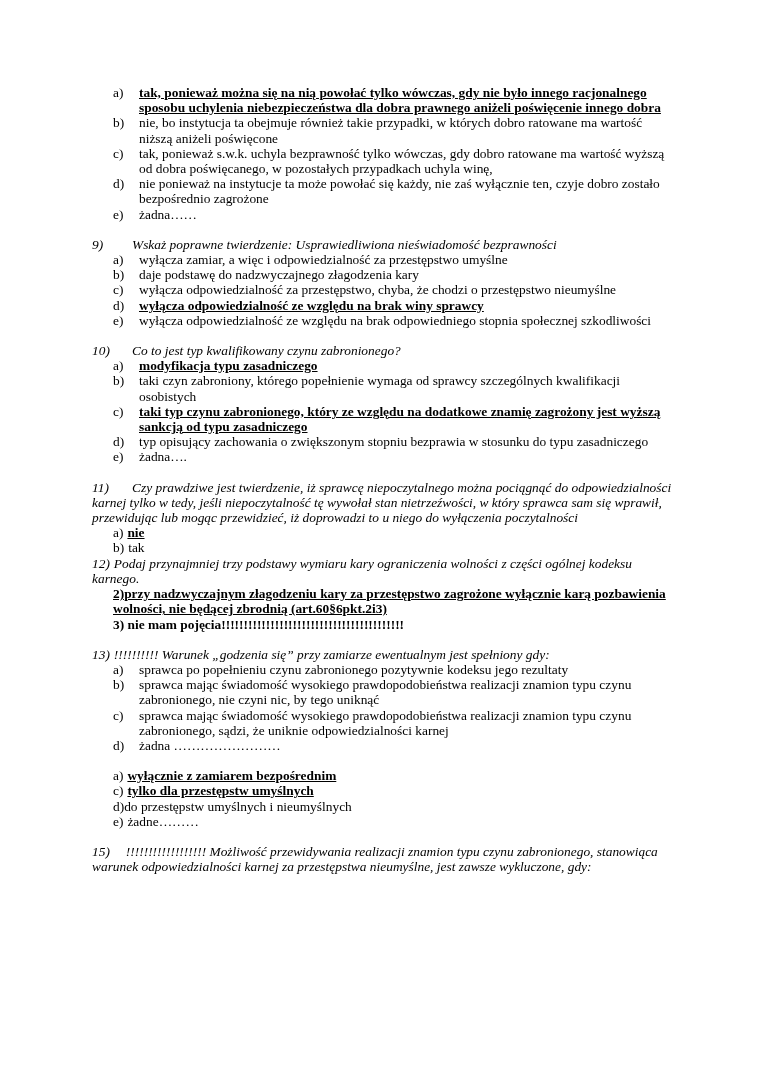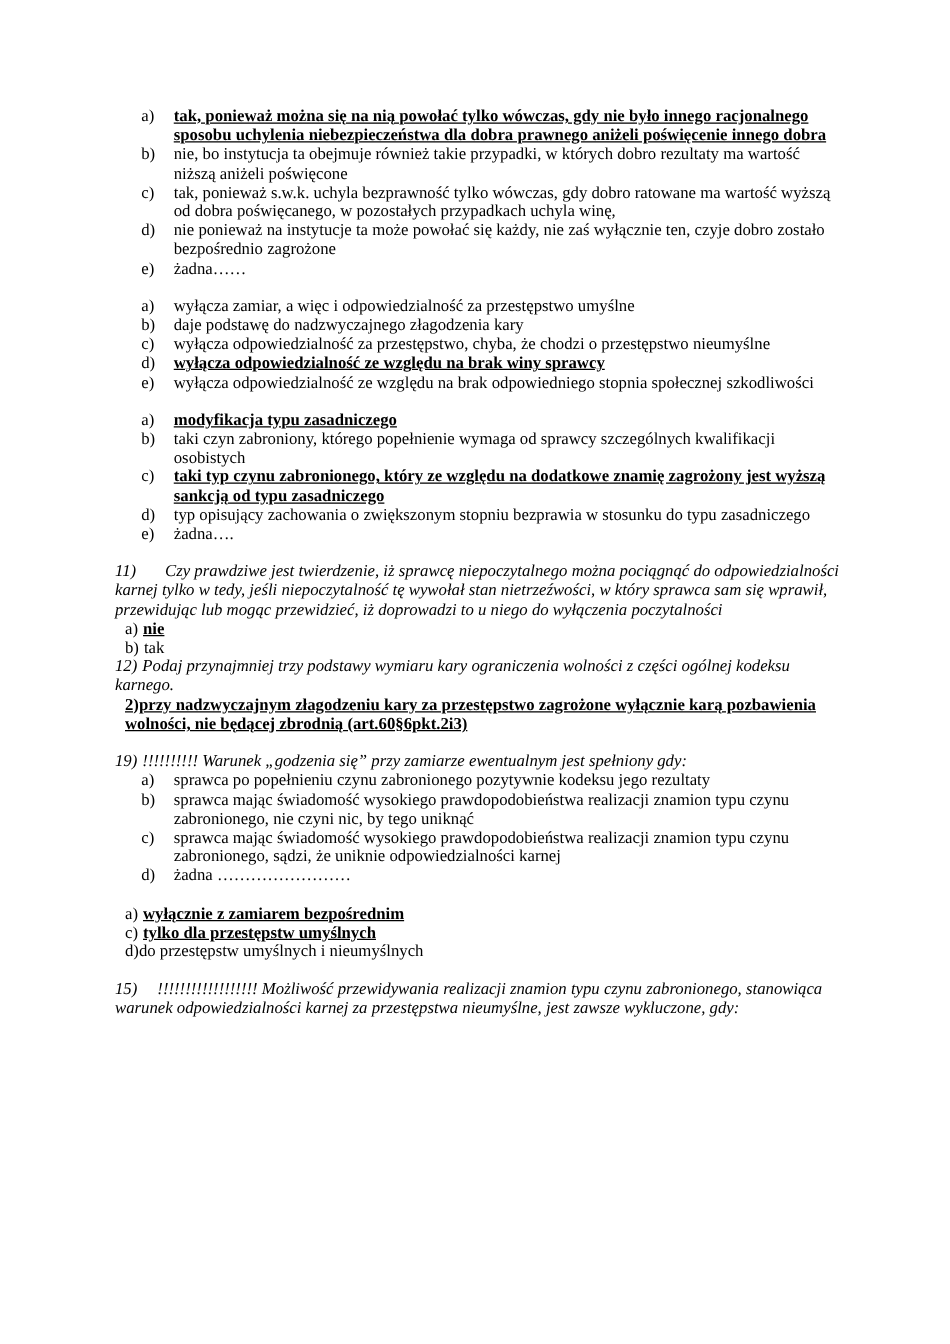--- a/index.html
+++ b/index.html
@@ -27,55 +27,56 @@
   }
   .spacer { height: 15px; }
   .qheader { font-style: italic; }
   .qnum.gap-tab { display: inline-block; width: 40px; font-style: italic; }
   .qnum.gap-space { margin-right: 4px; font-style: italic; }
   .qnum.gap-none { margin-right: 16px; font-style: italic; }
   .options { margin-left: 21px; }
   .opt { display: flex; }
   .opt-label { flex: 0 0 26px; }
   .opt-text { flex: 1; }
-  .lines { margin-left: 8px; }
+  .lines { margin-left: 21px; }
   .line-label { margin-right: 4px; }
   .line-label.nosp { margin-right: 0; }
   .bu { font-weight: bold; text-decoration: underline; }
   .b  { font-weight: bold; }
   .n  { }
 </style>
 </head>
 <body>
 
 <div class="page">
   <div class="content">
       <div class="options">
         <div class="opt">
           <span class="opt-label">a)</span>
           <span class="opt-text bu">tak, ponieważ można się na nią powołać tylko wówczas, gdy nie było innego racjonalnego sposobu uchylenia niebezpieczeństwa dla dobra prawnego aniżeli poświęcenie innego dobra</span>
         </div>
         <div class="opt">
           <span class="opt-label">b)</span>
-          <span class="opt-text n">nie, bo instytucja ta obejmuje również takie przypadki, w których dobro rezultaty ma wartość niższą aniżeli poświęcone</span>
+          <span class="opt-text n">nie, bo instytucja ta obejmuje również takie przypadki, w których dobro ratowane ma wartość niższą aniżeli poświęcone</span>
         </div>
         <div class="opt">
           <span class="opt-label">c)</span>
           <span class="opt-text n">tak, ponieważ s.w.k. uchyla bezprawność tylko wówczas, gdy dobro ratowane ma wartość wyższą od dobra poświęcanego, w pozostałych przypadkach uchyla winę,</span>
         </div>
         <div class="opt">
           <span class="opt-label">d)</span>
           <span class="opt-text n"> nie ponieważ na instytucje ta może powołać się każdy, nie zaś wyłącznie ten, czyje dobro zostało bezpośrednio zagrożone</span>
         </div>
         <div class="opt">
           <span class="opt-label">e)</span>
           <span class="opt-text n">żadna……</span>
         </div>
       </div>
       <div class="spacer"></div>
+      <div class="qheader"><span class="qnum gap-tab">9)</span><span class="qtext">Wskaż poprawne twierdzenie: Usprawiedliwiona nieświadomość bezprawności</span></div>
       <div class="options">
         <div class="opt">
           <span class="opt-label">a)</span>
           <span class="opt-text n">wyłącza zamiar, a więc i odpowiedzialność za przestępstwo umyślne</span>
         </div>
         <div class="opt">
           <span class="opt-label">b)</span>
           <span class="opt-text n">daje podstawę do nadzwyczajnego złagodzenia kary</span>
         </div>
         <div class="opt">
@@ -85,20 +86,21 @@
         <div class="opt">
           <span class="opt-label">d)</span>
           <span class="opt-text bu">wyłącza odpowiedzialność ze względu na brak winy sprawcy</span>
         </div>
         <div class="opt">
           <span class="opt-label">e)</span>
           <span class="opt-text n">wyłącza odpowiedzialność ze względu na brak odpowiedniego stopnia społecznej szkodliwości</span>
         </div>
       </div>
       <div class="spacer"></div>
+      <div class="qheader"><span class="qnum gap-tab">10)</span><span class="qtext">Co to jest typ kwalifikowany czynu zabronionego?</span></div>
       <div class="options">
         <div class="opt">
           <span class="opt-label">a)</span>
           <span class="opt-text bu"> modyfikacja typu zasadniczego</span>
         </div>
         <div class="opt">
           <span class="opt-label">b)</span>
           <span class="opt-text n">taki czyn zabroniony, którego popełnienie wymaga od sprawcy szczególnych kwalifikacji osobistych</span>
         </div>
         <div class="opt">
@@ -116,23 +118,24 @@
       </div>
       <div class="spacer"></div>
       <div class="qheader"><span class="qnum gap-tab">11)</span><span class="qtext">Czy prawdziwe jest twierdzenie, iż sprawcę niepoczytalnego można pociągnąć do odpowiedzialności karnej tylko w tedy, jeśli niepoczytalność tę wywołał stan nietrzeźwości, w który sprawca sam się wprawił, przewidując lub mogąc przewidzieć, iż doprowadzi to u niego do wyłączenia poczytalności</span></div>
       <div class="lines">
         <div class="line"><span class="line-label">a)</span><span class="bu">nie</span></div>
         <div class="line"><span class="line-label">b)</span><span class="n">tak</span></div>
       </div>
       <div class="qheader"><span class="qnum gap-space">12)</span><span class="qtext">Podaj przynajmniej trzy podstawy wymiaru kary ograniczenia wolności z części ogólnej kodeksu karnego.</span></div>
       <div class="lines">
         <div class="line"><span class="bu">2)przy nadzwyczajnym złagodzeniu kary za przestępstwo zagrożone wyłącznie karą pozbawienia wolności, nie będącej zbrodnią (art.60§6pkt.2i3)</span></div>
+        <div class="line"><span class="b">3) nie mam pojęcia!!!!!!!!!!!!!!!!!!!!!!!!!!!!!!!!!!!!!!!!!</span></div>
       </div>
       <div class="spacer"></div>
-      <div class="qheader"><span class="qnum gap-space">19)</span><span class="qtext">!!!!!!!!!! Warunek „godzenia się” przy zamiarze ewentualnym jest spełniony gdy:</span></div>
+      <div class="qheader"><span class="qnum gap-space">13)</span><span class="qtext">!!!!!!!!!! Warunek „godzenia się” przy zamiarze ewentualnym jest spełniony gdy:</span></div>
       <div class="options">
         <div class="opt">
           <span class="opt-label">a)</span>
           <span class="opt-text n">sprawca po popełnieniu czynu zabronionego pozytywnie kodeksu jego rezultaty</span>
         </div>
         <div class="opt">
           <span class="opt-label">b)</span>
           <span class="opt-text n">sprawca mając świadomość wysokiego prawdopodobieństwa realizacji znamion typu czynu zabronionego, nie czyni nic, by tego uniknąć</span>
         </div>
         <div class="opt">
@@ -142,17 +145,18 @@
         <div class="opt">
           <span class="opt-label">d)</span>
           <span class="opt-text n">żadna ……………………</span>
         </div>
       </div>
       <div class="spacer"></div>
       <div class="lines">
         <div class="line"><span class="line-label">a)</span><span class="bu">wyłącznie z zamiarem bezpośrednim</span></div>
         <div class="line"><span class="line-label">c)</span><span class="bu">tylko dla przestępstw umyślnych</span></div>
         <div class="line"><span class="line-label nosp">d)</span><span class="n">do przestępstw umyślnych i nieumyślnych</span></div>
+        <div class="line"><span class="line-label">e)</span><span class="n">żadne………</span></div>
       </div>
       <div class="spacer"></div>
       <div class="qheader"><span class="qnum gap-none">15)</span><span class="qtext">!!!!!!!!!!!!!!!!!! Możliwość przewidywania realizacji znamion typu czynu zabronionego, stanowiąca warunek odpowiedzialności karnej za przestępstwa nieumyślne, jest zawsze wykluczone,  gdy:</span></div>
     </div>
 </div>
 
 </body></html>

